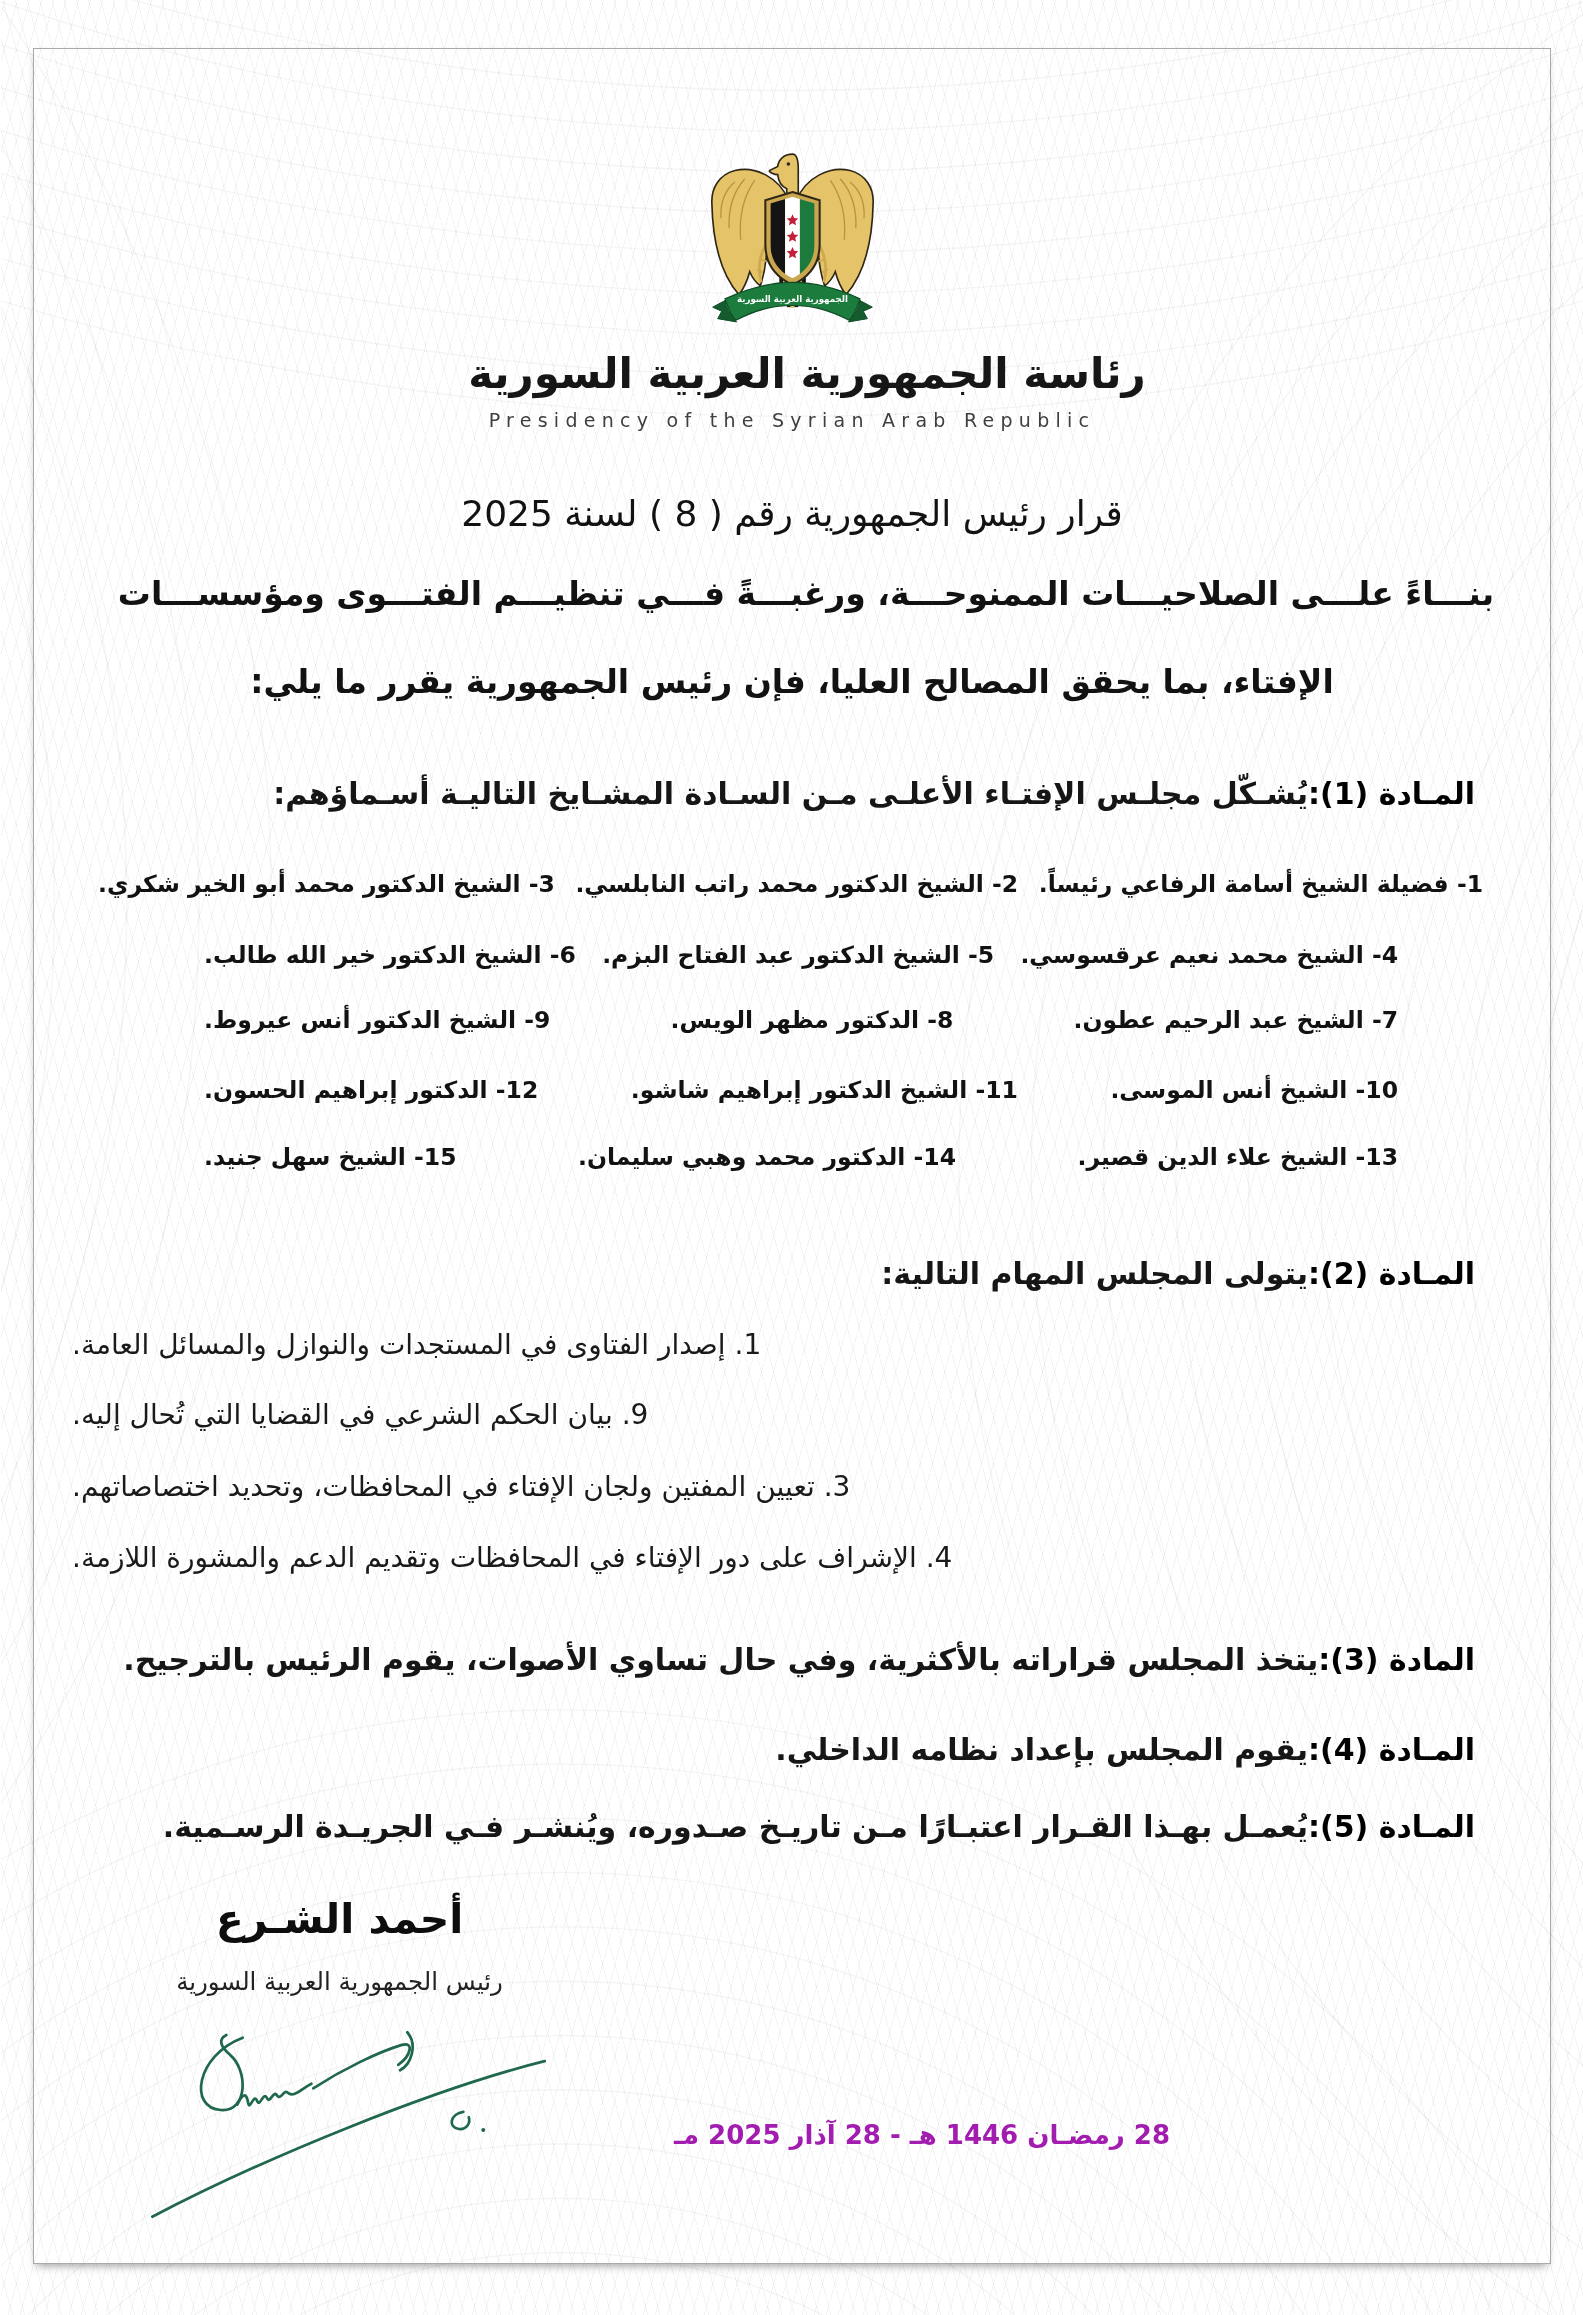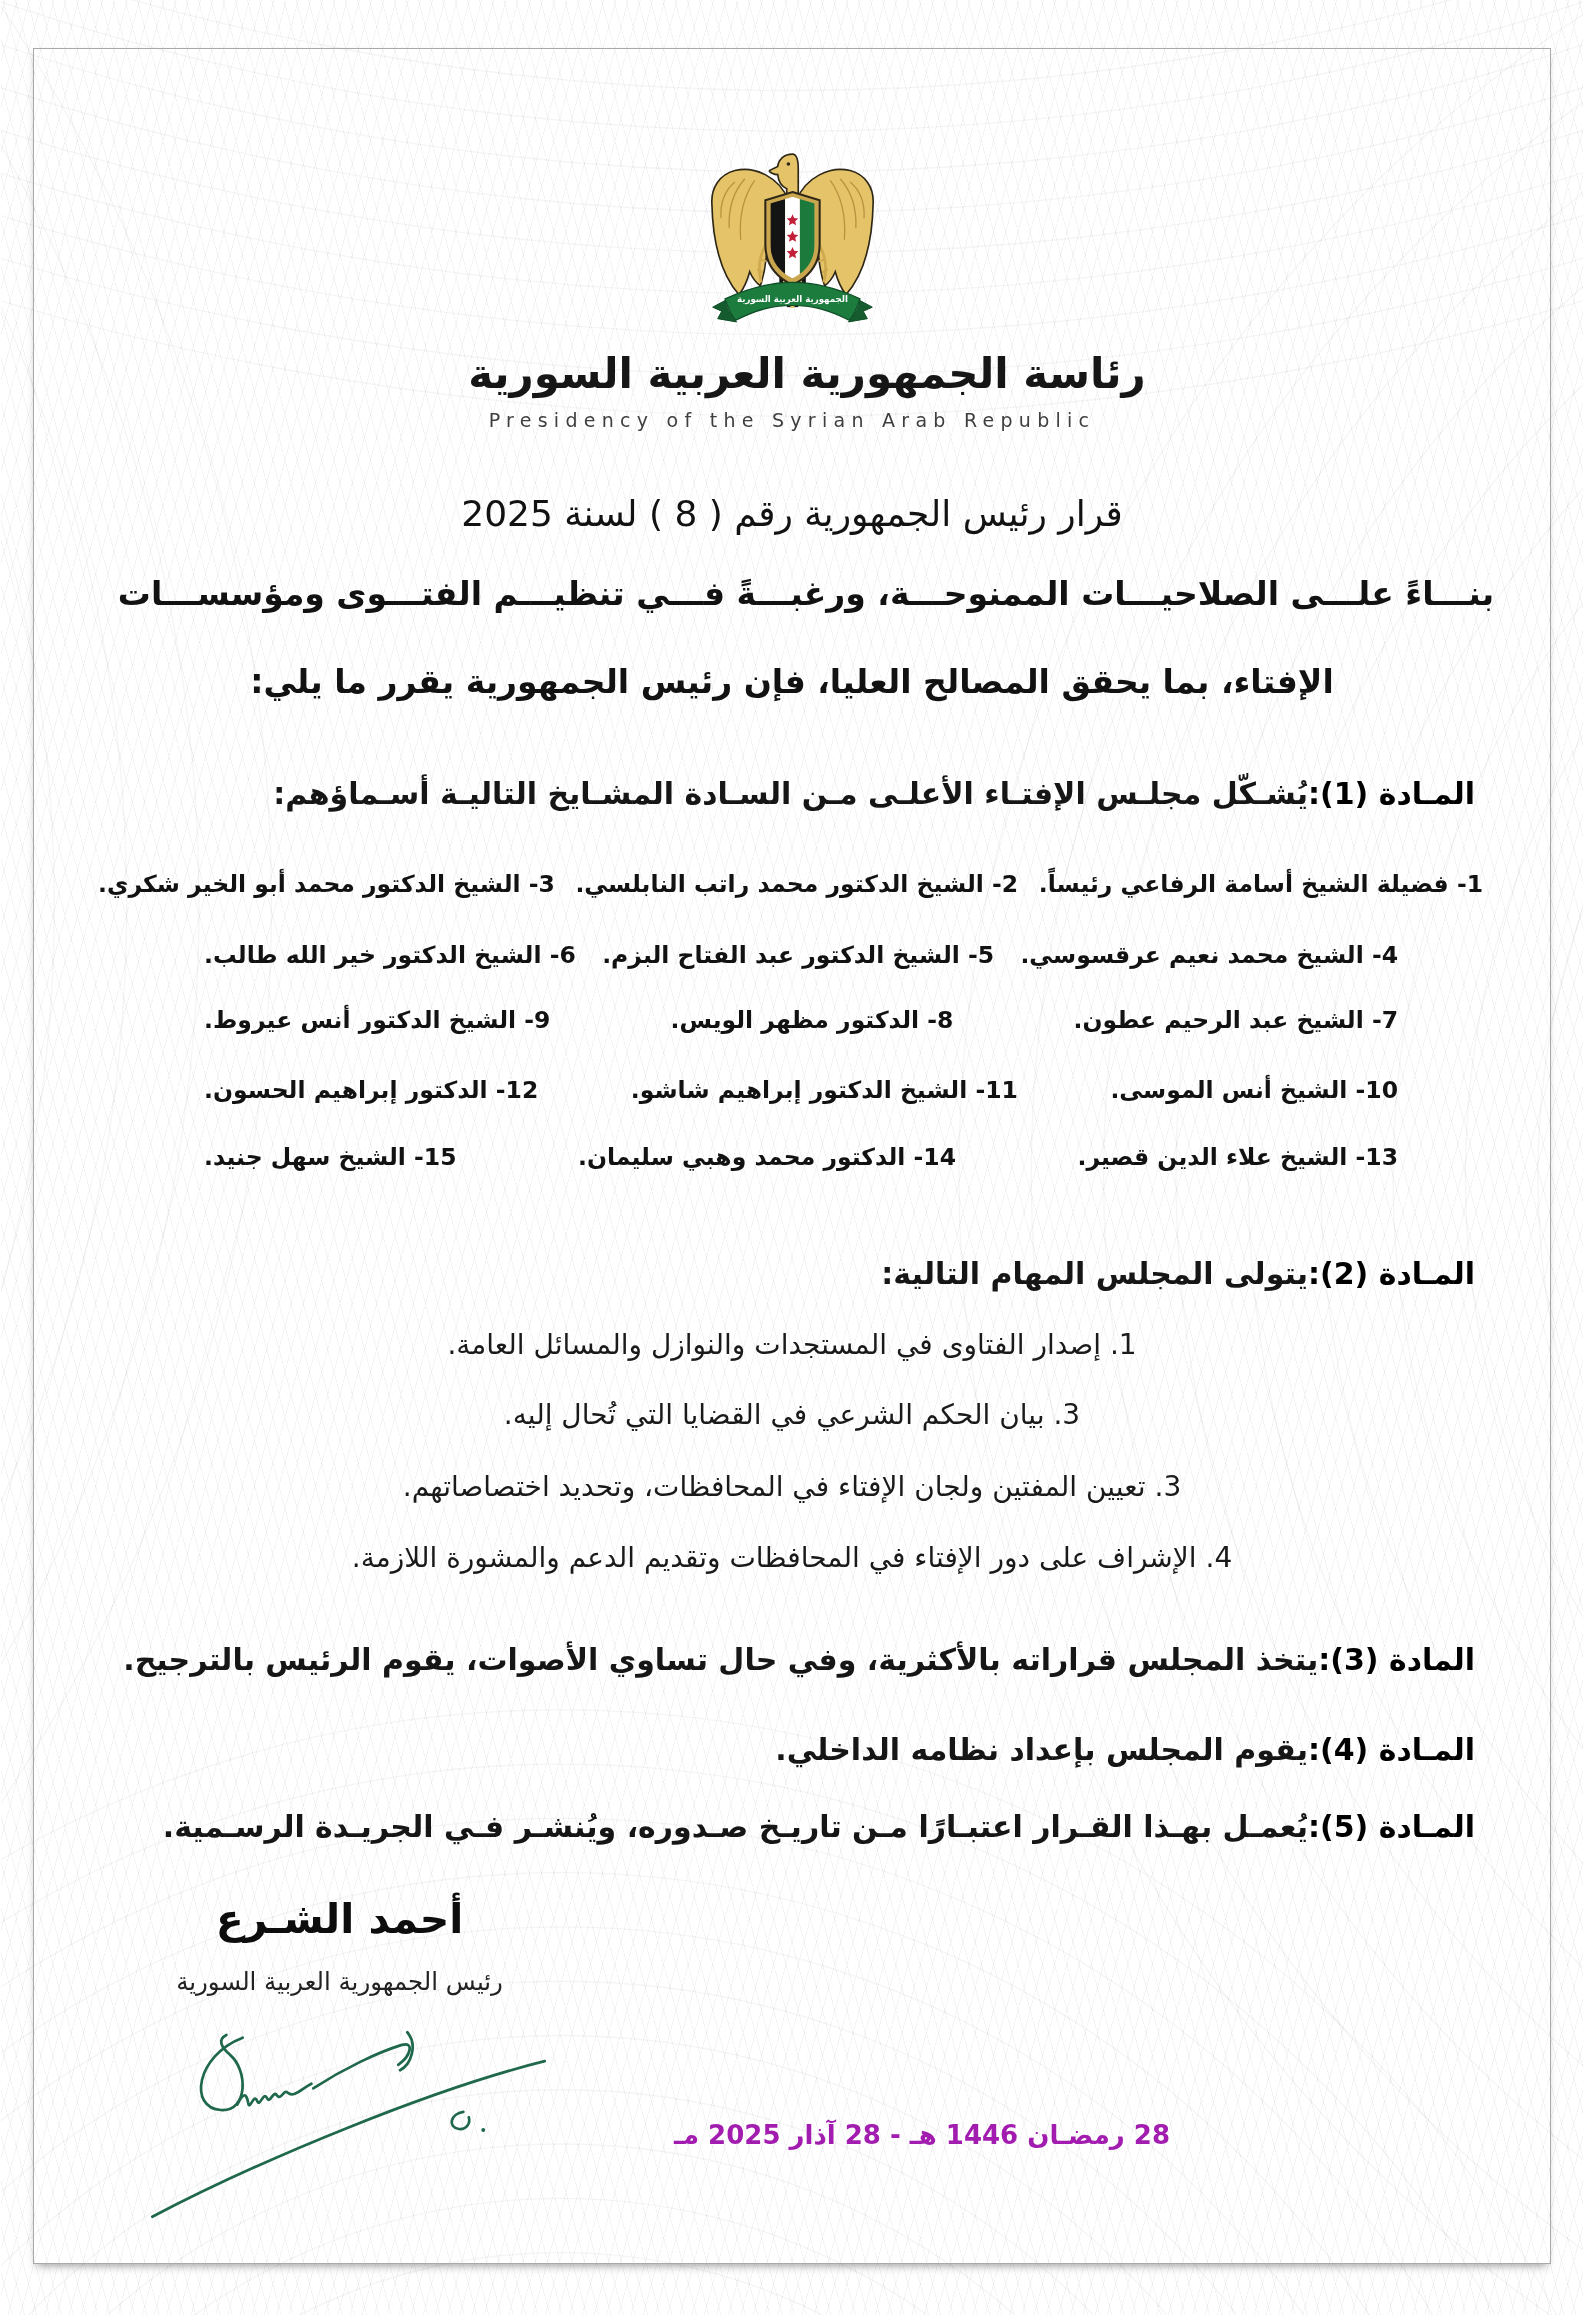--- a/index.html
+++ b/index.html
@@ -34,21 +34,21 @@
   .artline .lbl{font-weight:bold;color:#000;}
   .artline .body{font-weight:bold;color:#161616;}
   .a1{top:776px;right:109px;left:90px;}
   .mrow{display:flex;justify-content:space-between;direction:rtl;font-size:23.5px;font-weight:bold;white-space:nowrap;}
   .r1{top:870px;right:101px;left:98px;}
   .r2{top:941px;right:186px;left:204px;}
   .r3{top:1006px;right:186px;left:204px;}
   .r4{top:1076px;right:186px;left:204px;}
   .r5{top:1143px;right:186px;left:204px;}
   .a2h{top:1256px;right:109px;}
-  .a2item{font-size:28px;font-weight:normal;color:#1a1a1a;left:72px;right:72px;text-align:center;white-space:nowrap;}
+  .a2item{font-size:28px;font-weight:normal;color:#1a1a1a;left:72px;right:72px;text-align:left;white-space:nowrap;}
   .i1{top:1328px;} .i2{top:1398px;} .i3{top:1470px;} .i4{top:1541px;}
   .a3{top:1642px;right:109px;}
   .a4{top:1732px;right:109px;}
   .a5{top:1809px;right:109px;}
   .sigblock{left:136px;width:407px;text-align:center;}
   .sig-name{top:1895px;font-size:41px;font-weight:bold;color:#0d0d0d;}
   .sig-title{top:1967px;font-size:24.4px;font-weight:normal;color:#222;}
   .sig-ink{left:136px;top:2025px;z-index:2;}
   .date{top:2120px;right:414px;font-size:26px;color:#a21caf;white-space:nowrap;font-weight:bold;}
   .emblem{left:702px;top:148px;z-index:2;}
@@ -184,21 +184,21 @@
 <div class="abs mrow r5">
   <span>13- الشيخ علاء الدين قصير.</span>
   <span>14- الدكتور محمد وهبي سليمان.</span>
   <span>15- الشيخ سهل جنيد.</span>
 </div>
 
 <div class="abs artline a2h">
   <span class="lbl">المـادة (2):</span><span class="body">يتولى المجلس المهام التالية:</span>
 </div>
 <div class="abs a2item i1">1. إصدار الفتاوى في المستجدات والنوازل والمسائل العامة.</div>
-<div class="abs a2item i2">3. بيان الحكم الشرعي في القضايا التي تُحال إليه.</div>
+<div class="abs a2item i2">9. بيان الحكم الشرعي في القضايا التي تُحال إليه.</div>
 <div class="abs a2item i3">3. تعيين المفتين ولجان الإفتاء في المحافظات، وتحديد اختصاصاتهم.</div>
 <div class="abs a2item i4">4. الإشراف على دور الإفتاء في المحافظات وتقديم الدعم والمشورة اللازمة.</div>
 
 <div class="abs artline a3">
   <span class="lbl">المادة (3):</span><span class="body">يتخذ المجلس قراراته بالأكثرية، وفي حال تساوي الأصوات، يقوم الرئيس بالترجيح.</span>
 </div>
 <div class="abs artline a4">
   <span class="lbl">المـادة (4):</span><span class="body">يقوم المجلس بإعداد نظامه الداخلي.</span>
 </div>
 <div class="abs artline a5">

